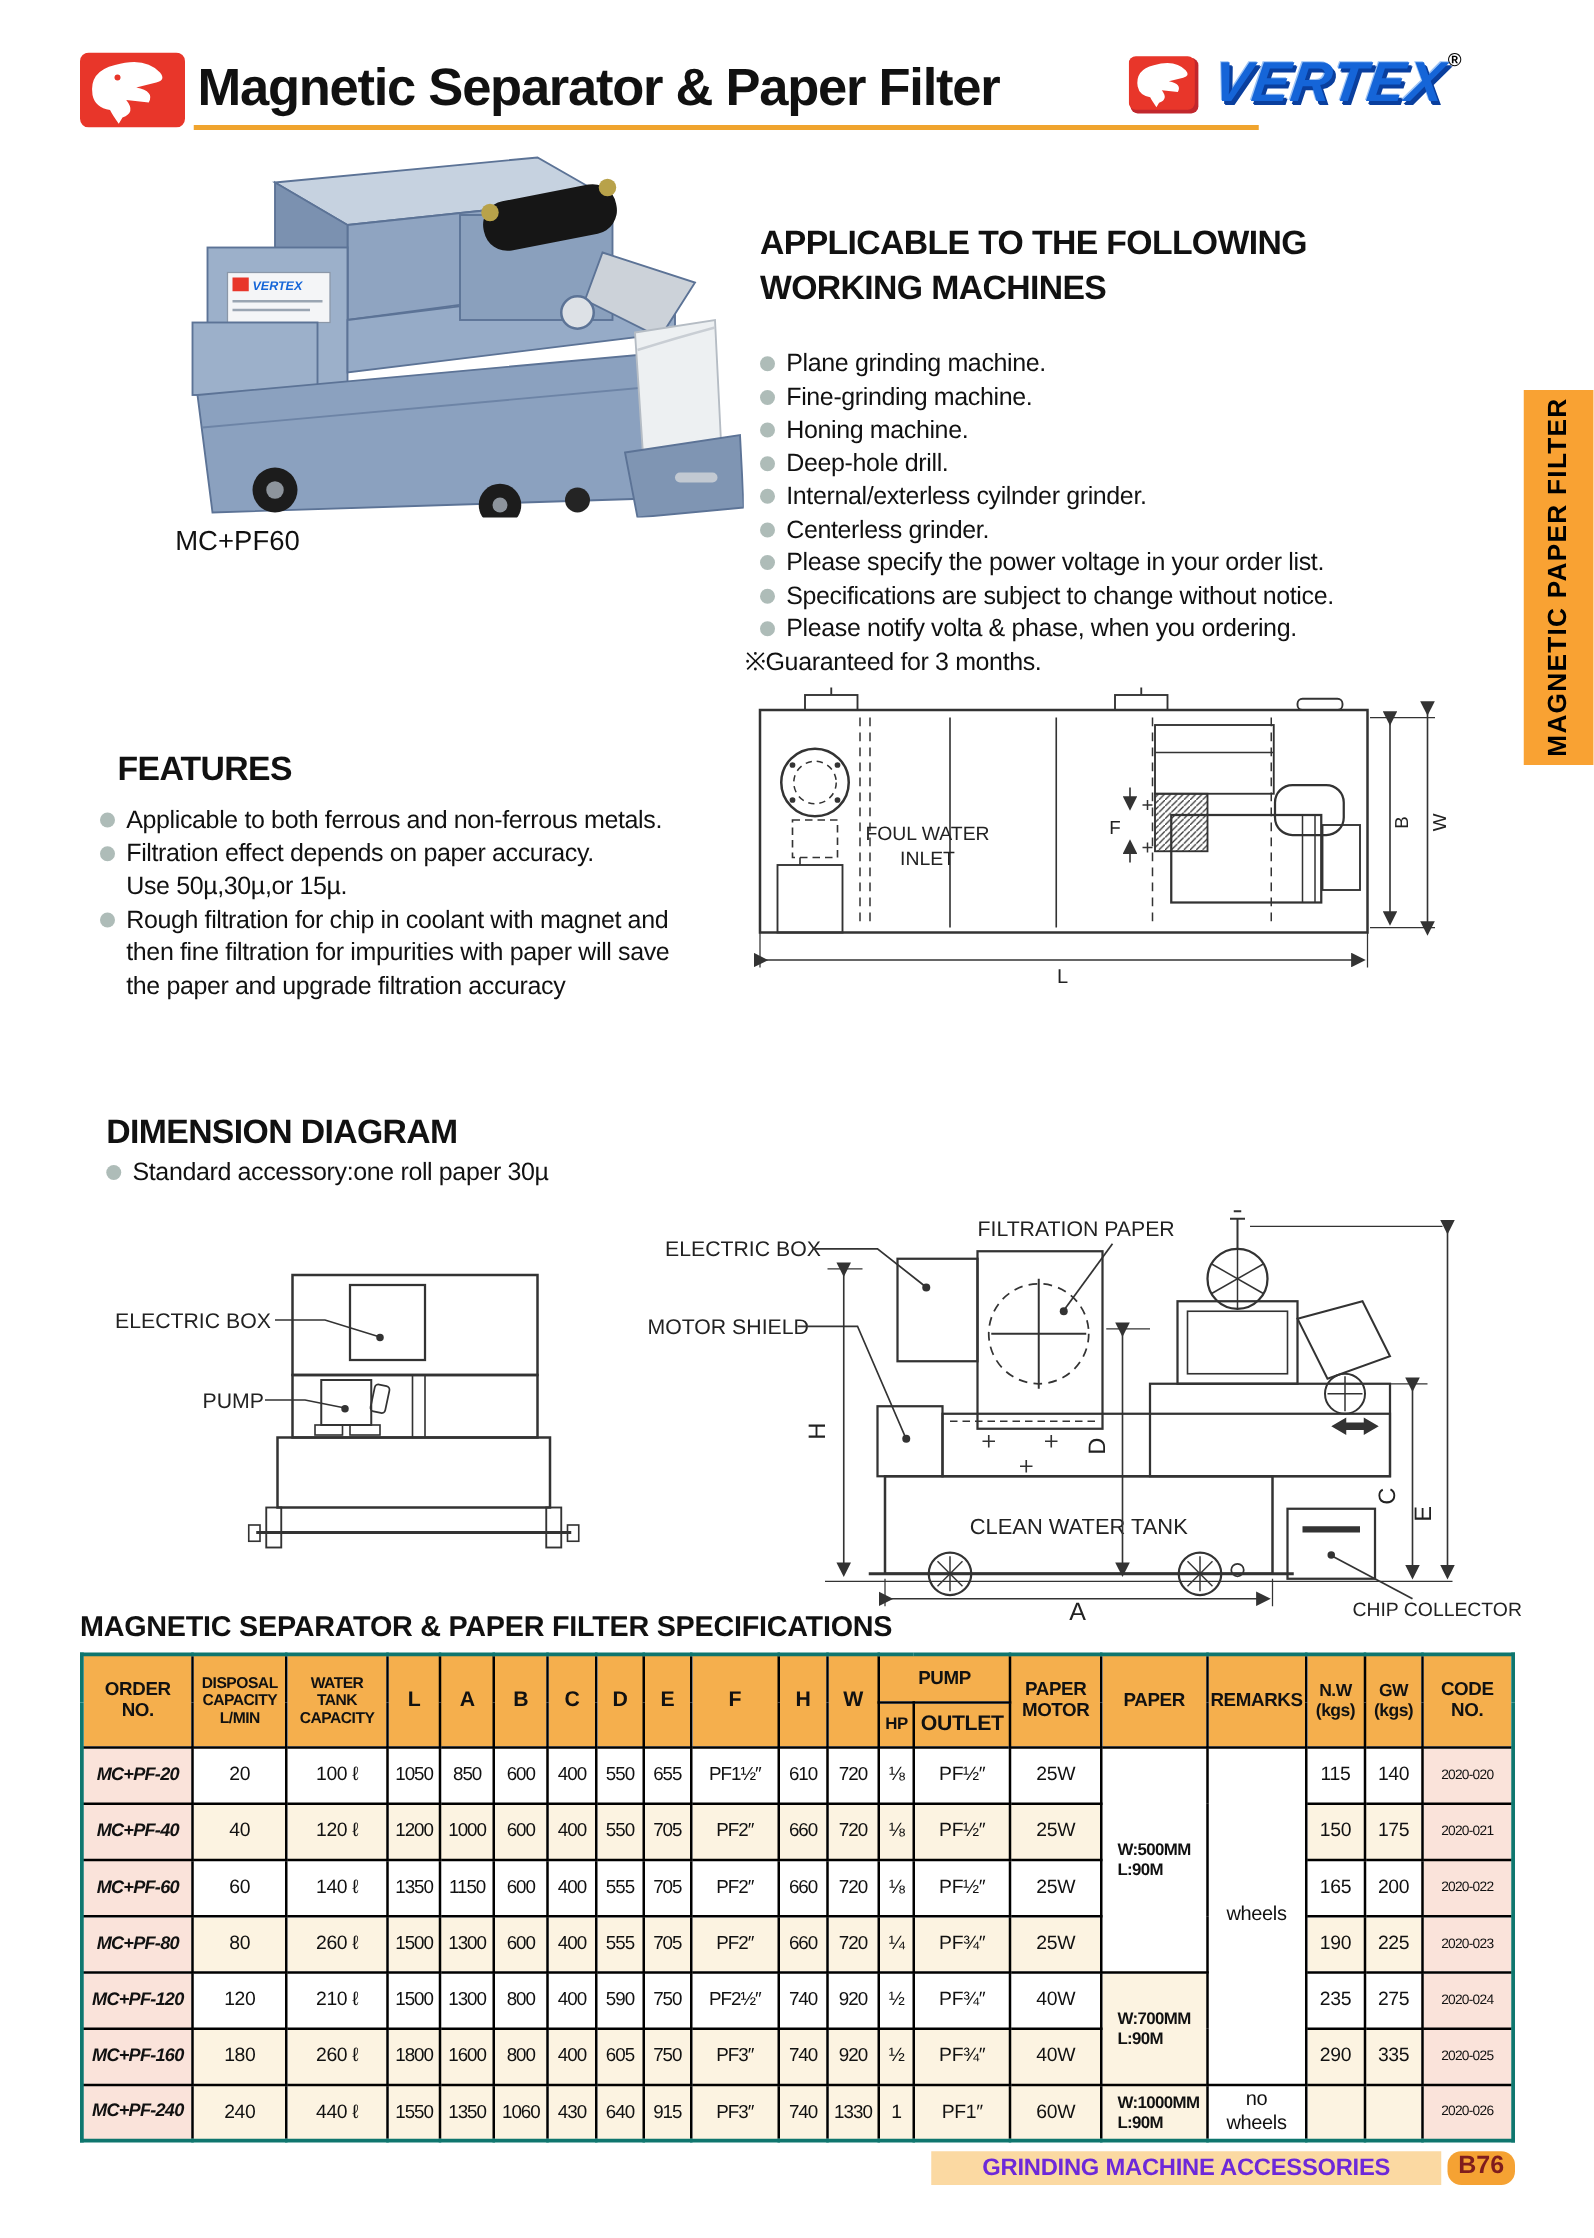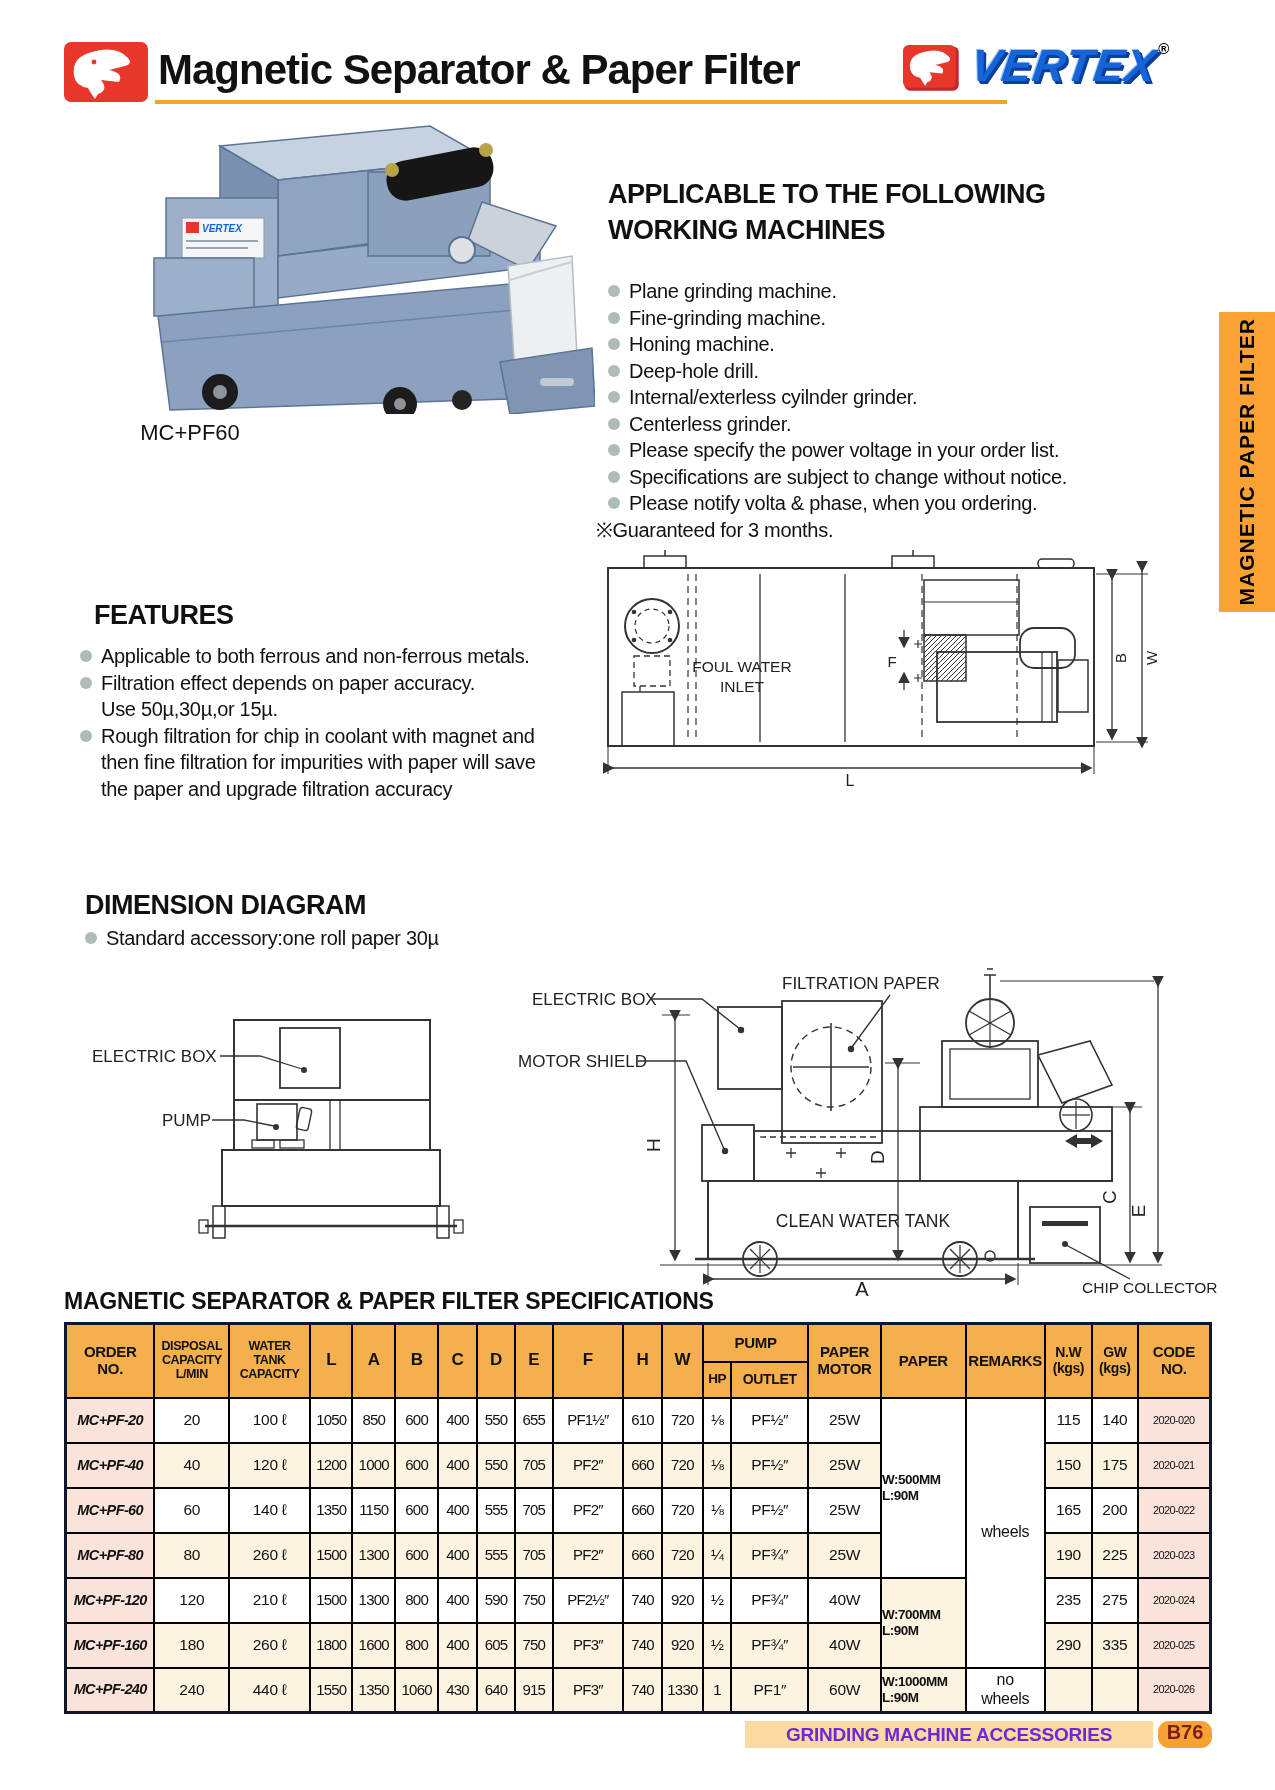--- a/index.html
+++ b/index.html
@@ -25,34 +25,34 @@
   .h2{font-size:27px;font-weight:bold;letter-spacing:-0.5px;white-space:nowrap;}
   .blist .item{display:flex;gap:9px;font-size:20px;line-height:26.5px;
                letter-spacing:-0.3px;white-space:nowrap;}
   .blist .ml{white-space:pre-line;}
   .dot{width:12px;height:12px;border-radius:50%;background:#aebcb8;margin-top:7px;flex:0 0 12px;}
   .note-line{font-size:20px;line-height:26.5px;letter-spacing:-0.3px;white-space:nowrap;}
   .caption{font-size:22px;letter-spacing:0;text-align:center;}
 
   
   .spec-title{font-size:23px;font-weight:bold;letter-spacing:-0.2px;white-space:nowrap;}
-  table.spec{border-collapse:collapse;table-layout:fixed;width:1148px;border:3px solid #0f172a;}
+  table.spec{border-collapse:collapse;table-layout:fixed;width:1148px;border:3px solid #0f766e;}
   table.spec th,table.spec td{border:2px solid #000;text-align:center;vertical-align:middle;
       padding:0;overflow:hidden;}
   table.spec th{background:#F5AF4D;font-weight:bold;font-size:15px;line-height:1.1;
       white-space:pre-line;letter-spacing:-0.3px;}
   table.spec th.sm{font-size:12.5px;letter-spacing:-0.4px;}
   table.spec th.ltr{font-size:17px;}
   table.spec td{font-size:15.5px;letter-spacing:-0.3px;white-space:pre-line;line-height:1.15;background:#fff;}
   tr.hrow1{height:38px;} tr.hrow2{height:36px;} tr.drow{height:45px;}
   tr.cream td{background:#FCF3E1;}
   table.spec td.c-order{background:#FAE3DA;font-weight:bold;font-size:14.5px;letter-spacing:-0.6px;font-style:italic;}
   table.spec td.c-code{background:#FAE3DA;font-size:11px;letter-spacing:-0.6px;}
   table.spec td.num{font-size:15px;letter-spacing:-0.8px;}
-  table.spec td.c-paper{font-size:13.5px;font-weight:bold;text-align:left;padding-left:0;
+  table.spec td.c-paper{font-size:13.5px;font-weight:bold;text-align:left;padding-left:12px;
       letter-spacing:-0.5px;background:#fff;}
   table.spec td.c-paper.bgc{background:#FCF3E1;}
   table.spec td.c-remarks{background:#fff;font-size:16px;}
 
   
   .footer-bar{background:#FBD9A2;color:#6d28d9;font-weight:bold;font-size:19px;
       display:flex;align-items:center;justify-content:center;letter-spacing:-0.2px;}
   .footer-page{background:#F5A233;color:#7f1d1d;font-weight:bold;font-size:20px;
       display:flex;justify-content:center;border-radius:11px;}
 
@@ -435,21 +435,21 @@
         <th rowspan="2">REMARKS</th>
         <th rowspan="2" class="sm" style="font-size:14px;">N.W
 (kgs)</th>
         <th rowspan="2" class="sm" style="font-size:14px;">GW
 (kgs)</th>
         <th rowspan="2">CODE
 NO.</th>
       </tr>
       <tr class="hrow2">
         <th style="font-size:13.5px;">HP</th>
-        <th style="font-size:14px;">OUTLET</th>
+        <th style="font-size:17px;">OUTLET</th>
       </tr>
 
       <tr class="drow">
         <td class="c-order">MC+PF-20</td>
         <td>20</td>
         <td>100 ℓ</td>
         <td class="num">1050</td>
         <td class="num">850</td>
         <td class="num">600</td>
         <td class="num">400</td>

